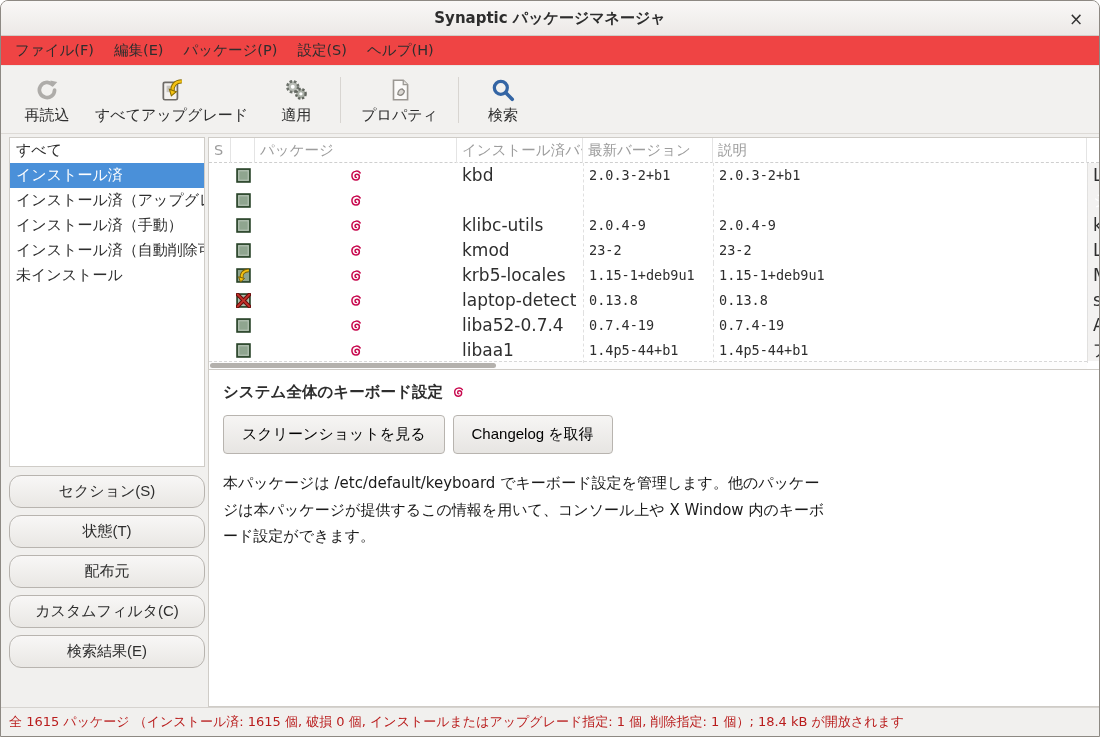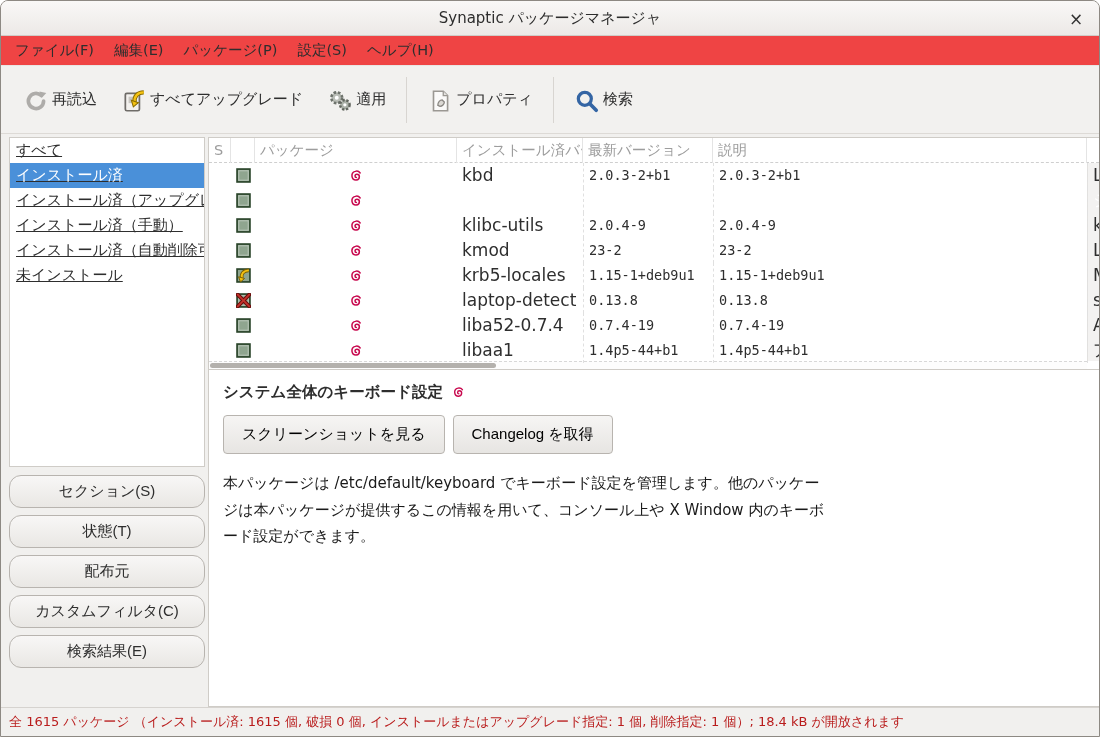--- a/index.html
+++ b/index.html
@@ -6,45 +6,45 @@
   html,body { width:1100px; height:737px; overflow:hidden; }
   body { font-family: "DejaVu Sans", "Liberation Sans", sans-serif; font-size:15px; color:#2e2e2e; }
 
   .window { width:1100px; height:737px; background:#f1f0ee; border:1px solid #8d8983;
             border-radius:8px 8px 0 0; display:flex; flex-direction:column; overflow:hidden; }
 
   
   .titlebar { height:35px; flex:0 0 35px; background:linear-gradient(#f9f8f7,#ece9e6);
               border-bottom:1px solid #cfccc7; position:relative;
               display:flex; align-items:center; justify-content:center; }
-  .titlebar .title { font-weight:normal; font-size:15px; color:#2d2d2d; }
+  .titlebar .title { font-weight:bold; font-size:15px; color:#2d2d2d; }
   .titlebar .close { position:absolute; right:12px; top:7px; width:22px; height:22px;
                      display:flex; align-items:center; justify-content:center;
                      font-size:17px; color:#333; cursor:default; }
 
   
   .menubar { height:30px; flex:0 0 30px; background:#ef4444; display:flex; align-items:center;
              padding-left:4px; border-bottom:1px solid #e8e6e3; }
   .menubar .menu-item { padding:4px 10px; font-size:14.5px; }
 
   
   .toolbar { height:68px; flex:0 0 68px; background:#f2f1ef; display:flex; align-items:center;
              padding-left:10px; border-bottom:1px solid #dddad6; }
-  .tool-btn { display:flex; flex-direction:row; align-items:center; justify-content:center;
+  .tool-btn { display:flex; flex-direction:column; align-items:center; justify-content:center;
               padding:4px 12px; min-width:72px; gap:3px; }
   .tool-btn .t-icon { height:28px; display:flex; align-items:flex-end; justify-content:center; }
   .tool-btn .t-label { font-size:15px; white-space:nowrap; }
   .tool-sep { width:1px; height:46px; background:#d8d5d1; margin:0 8px; }
 
   
   .content { flex:1; display:flex; min-height:0; }
 
   
   .left { width:207px; flex:0 0 207px; padding:3px 3px 2px 8px; display:flex; flex-direction:column; }
-  .filter-list { background:#fff; border:1px solid #cfccc7; height:330px; flex:0 0 330px; overflow:hidden;text-decoration:underline; }
+  .filter-list { background:#fff; border:1px solid #cfccc7; height:330px; flex:0 0 330px; overflow:hidden; }
   .filter-item { height:25px; line-height:25px; padding:0 6px; white-space:nowrap; overflow:hidden; font-size:15px; }
   .filter-item.selected { background:var(--sel,#4a90d9); color:#fff; }
   .left-buttons { margin-top:8px; display:flex; flex-direction:column; gap:7px; }
   .gtk-btn { height:33px; border:1px solid #b8b4af; border-radius:12px;
              background:linear-gradient(#f8f7f6,#e9e7e4); font-size:15px; color:#2e2e2e;
              display:flex; align-items:center; justify-content:center; white-space:nowrap; }
 
   
   .right { flex:1; display:flex; flex-direction:column; padding-top:3px; min-width:0; }
 

